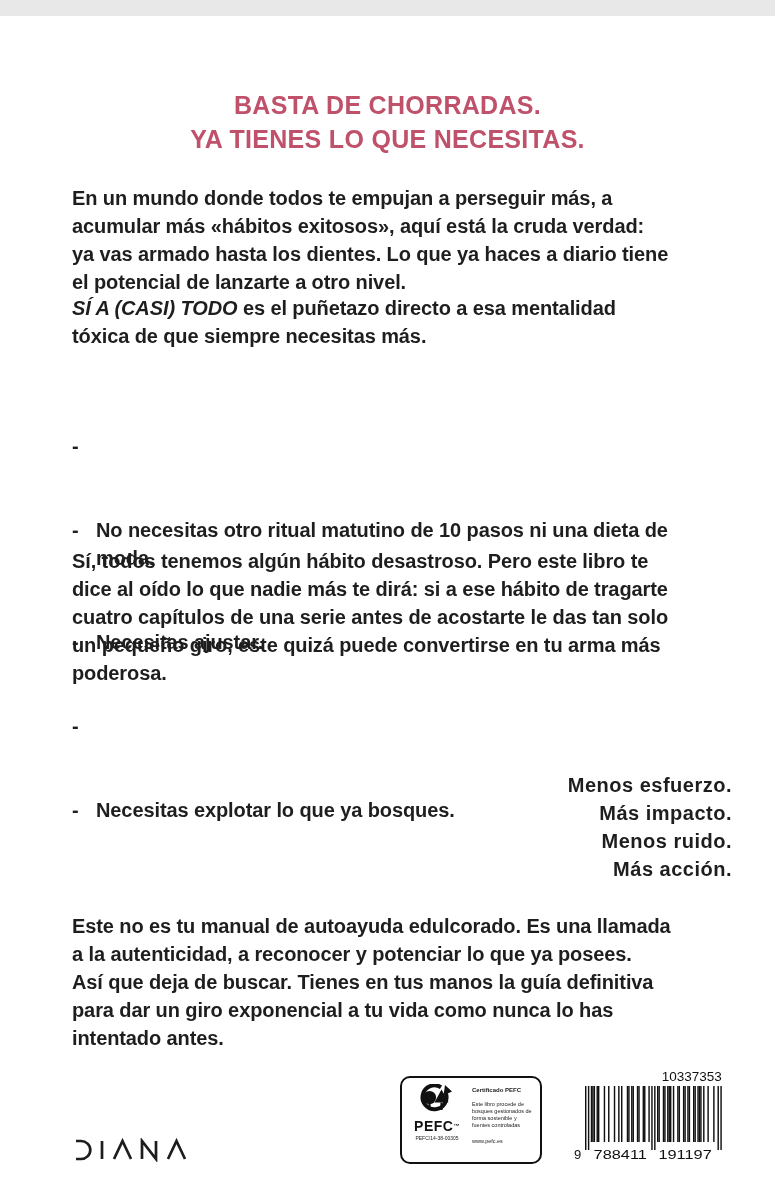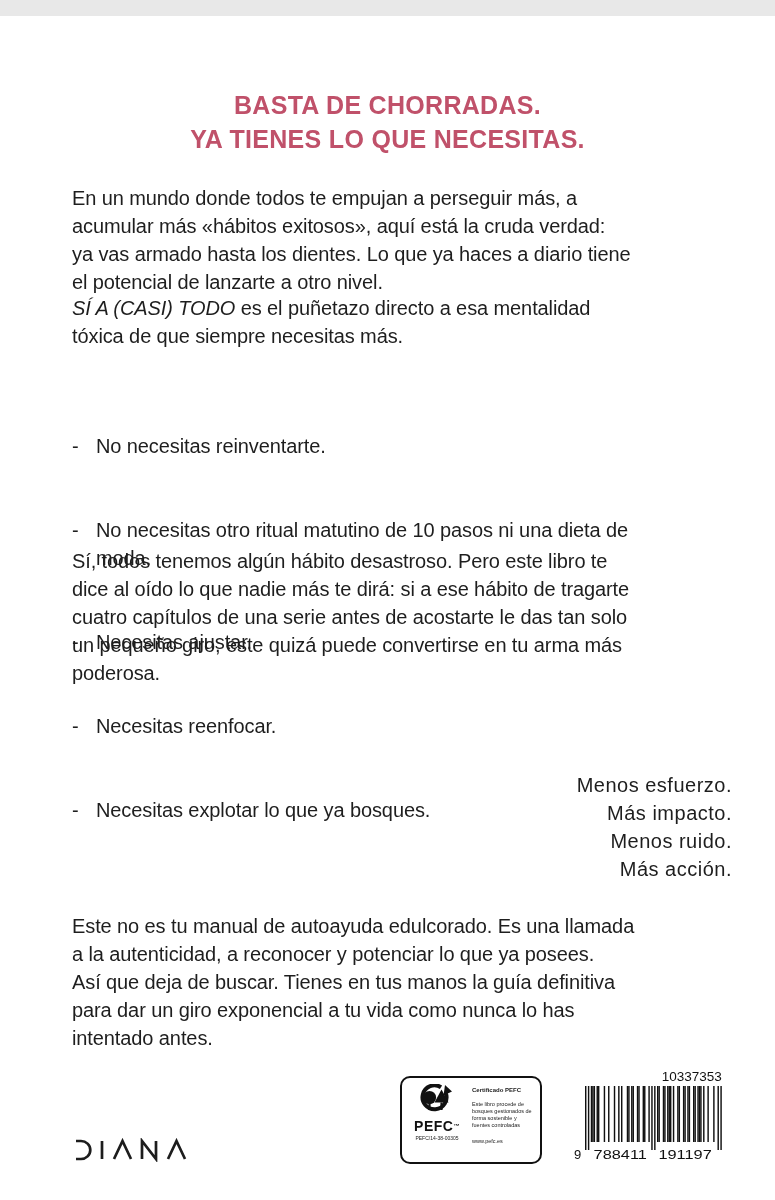--- a/index.html
+++ b/index.html
@@ -27,20 +27,21 @@
     color: #c0516a;
   }
   .block {
     position: absolute;
     left: 72px;
     width: 660px;
     font-size: 20px;
     line-height: 28px;
     letter-spacing: -0.1px;
     white-space: pre;
+    font-weight: bold;
   }
   .p1 { top: 168px; }
   .p2 { top: 278px; }
   .bullets { top: 360px; }
   .p3 { top: 531px; }
   .p4 { top: 676px; }
   .stanza { top: 755px; text-align: right; letter-spacing: 0.5px; }
   .p5 { top: 896px; }
   .italic { font-style: italic; }
   .bullet-row { display: flex; }
@@ -102,25 +103,25 @@
 
   <div class="block p1">En un mundo donde todos te empujan a perseguir más, a
 acumular más «hábitos exitosos», aquí está la cruda verdad:
 ya vas armado hasta los dientes. Lo que ya haces a diario tiene
 el potencial de lanzarte a otro nivel.</div>
 
   <div class="block p2"><span class="italic">SÍ A (CASI) TODO</span> <span>es el puñetazo directo a esa mentalidad
 tóxica de que siempre necesitas más.</span></div>
 
   <div class="block bullets">
-    <div class="bullet-row"><span class="bullet-dash">-</span><span class="bullet-text">No necesitas reinventarte.</span></div>
+    <div class="bullet-row"><span class="bullet-dash">-</span></div>
     <div class="bullet-row"><span class="bullet-dash">-</span><span class="bullet-text">No necesitas otro ritual matutino de 10 pasos ni una dieta de
 moda.</span></div>
     <div class="bullet-row"><span class="bullet-dash">-</span><span class="bullet-text">Necesitas ajustar.</span></div>
-    <div class="bullet-row"><span class="bullet-dash">-</span><span class="bullet-text">Necesitas reenfocar.</span></div>
+    <div class="bullet-row"><span class="bullet-dash">-</span></div>
     <div class="bullet-row"><span class="bullet-dash">-</span><span class="bullet-text">Necesitas explotar lo que ya bosques.</span></div>
   </div>
 
   <div class="block p3">Sí, todos tenemos algún hábito desastroso. Pero este libro te
 dice al oído lo que nadie más te dirá: si a ese hábito de tragarte
 cuatro capítulos de una serie antes de acostarte le das tan solo
 un pequeño giro, este quizá puede convertirse en tu arma más
 poderosa.</div>
 
 

